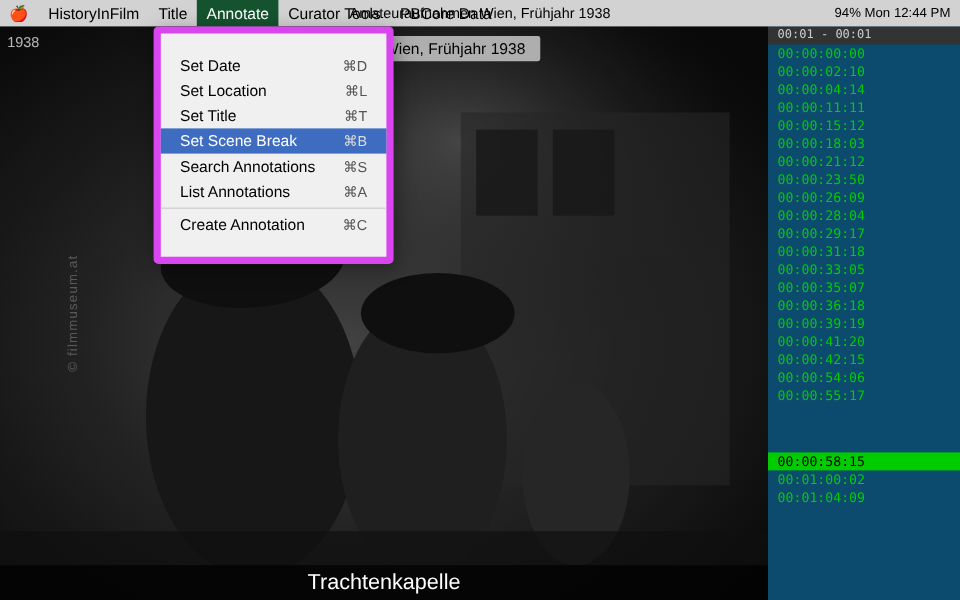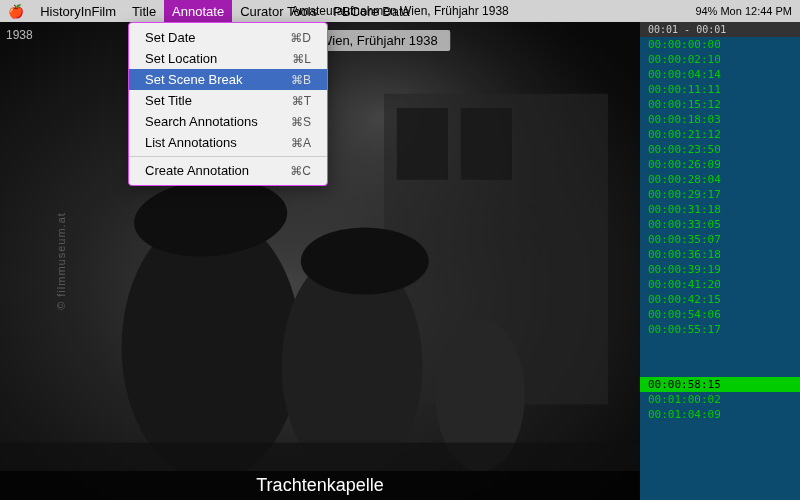--- a/index.html
+++ b/index.html
@@ -26,21 +26,21 @@
       color: #000;
     }
     .menubar-item {
       padding: 0 8px;
       height: 100%;
       display: flex;
       align-items: center;
       cursor: default;
     }
     .menubar-item.active {
-      background: #a21caf;
+      background: #14532d;
       color: #fff;
     }
     .menubar-right {
       margin-left: auto;
       display: flex;
       align-items: center;
       padding-right: 8px;
       font-size: 11px;
       gap: 6px;
     }
@@ -51,26 +51,26 @@
       font-size: 12px;
       color: #000;
     }
 
     
     #dropdown-menu {
       position: absolute;
       top: 22px;
       left: 128px;
       background: #f0f0f0;
-      border: 1px solid #d946ef;
+      border: 6px solid #d946ef;
       border-radius: 4px;
       box-shadow: 2px 4px 16px rgba(0,0,0,0.35);
       z-index: 200;
       min-width: 200px;
-      padding: 4px 0;
+      padding: 16px 0;
     }
     .menu-item {
       display: flex;
       align-items: center;
       justify-content: space-between;
       padding: 3px 16px 3px 16px;
       font-size: 13px;
       color: #000;
       cursor: default;
       white-space: nowrap;
@@ -210,27 +210,27 @@
 
 <div id="dropdown-menu">
   <div class="menu-item">
     <span>Set Date</span>
     <span class="menu-shortcut">⌘D</span>
   </div>
   <div class="menu-item">
     <span>Set Location</span>
     <span class="menu-shortcut">⌘L</span>
   </div>
+  <div class="menu-item">
+    <span>Set Title</span>
+    <span class="menu-shortcut">⌘T</span>
+  </div>
   <div class="menu-item highlighted">
     <span>Set Scene Break</span>
     <span class="menu-shortcut">⌘B</span>
-  </div>
-  <div class="menu-item">
-    <span>Set Title</span>
-    <span class="menu-shortcut">⌘T</span>
   </div>
   <div class="menu-item">
     <span>Search Annotations</span>
     <span class="menu-shortcut">⌘S</span>
   </div>
   <div class="menu-item">
     <span>List Annotations</span>
     <span class="menu-shortcut">⌘A</span>
   </div>
   <div class="menu-separator"></div>

